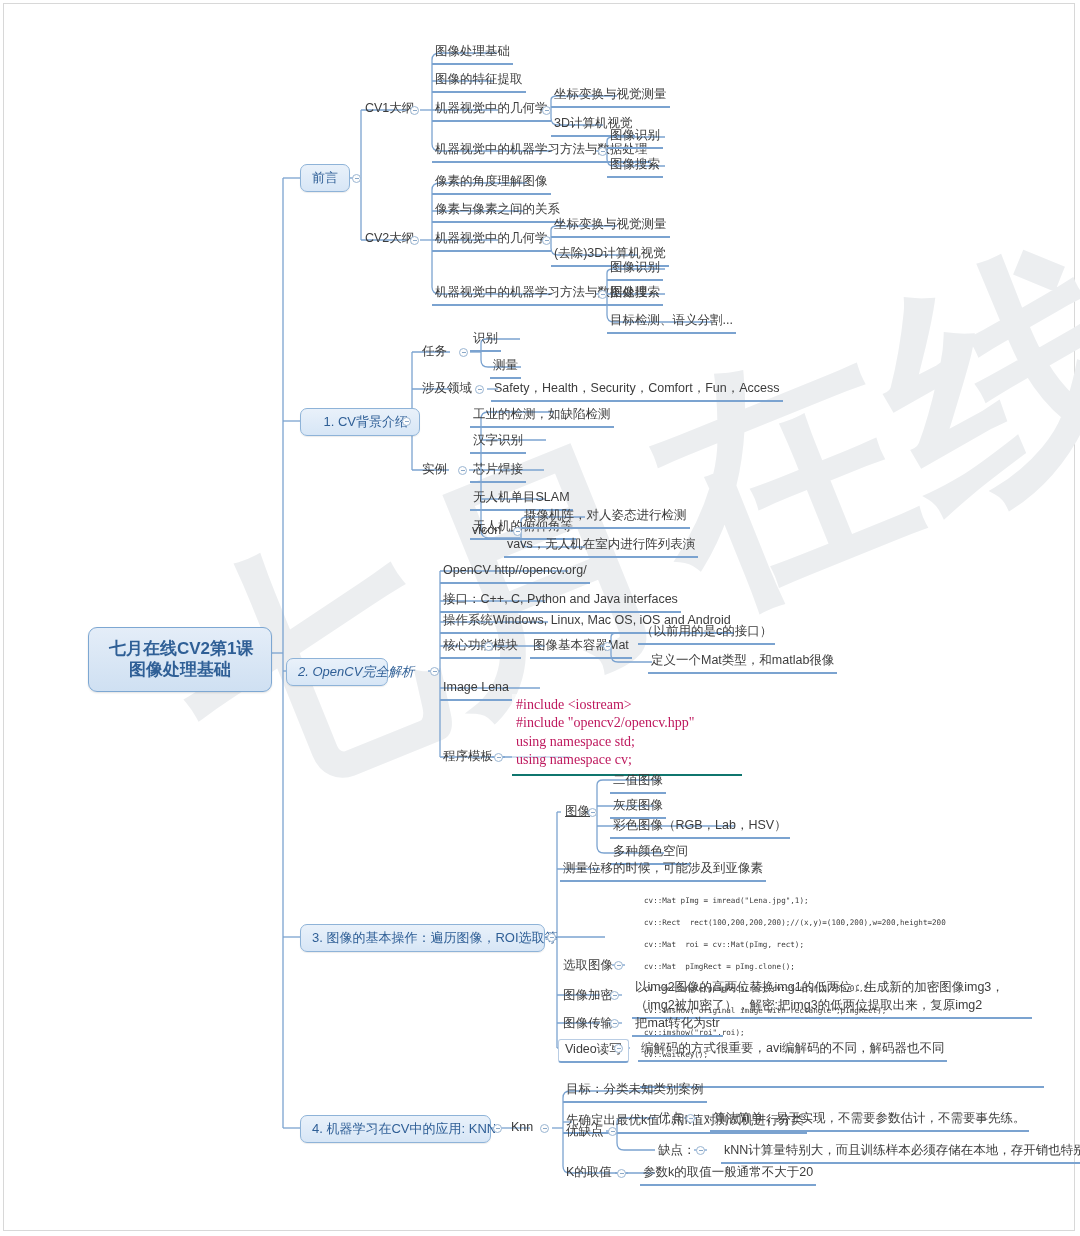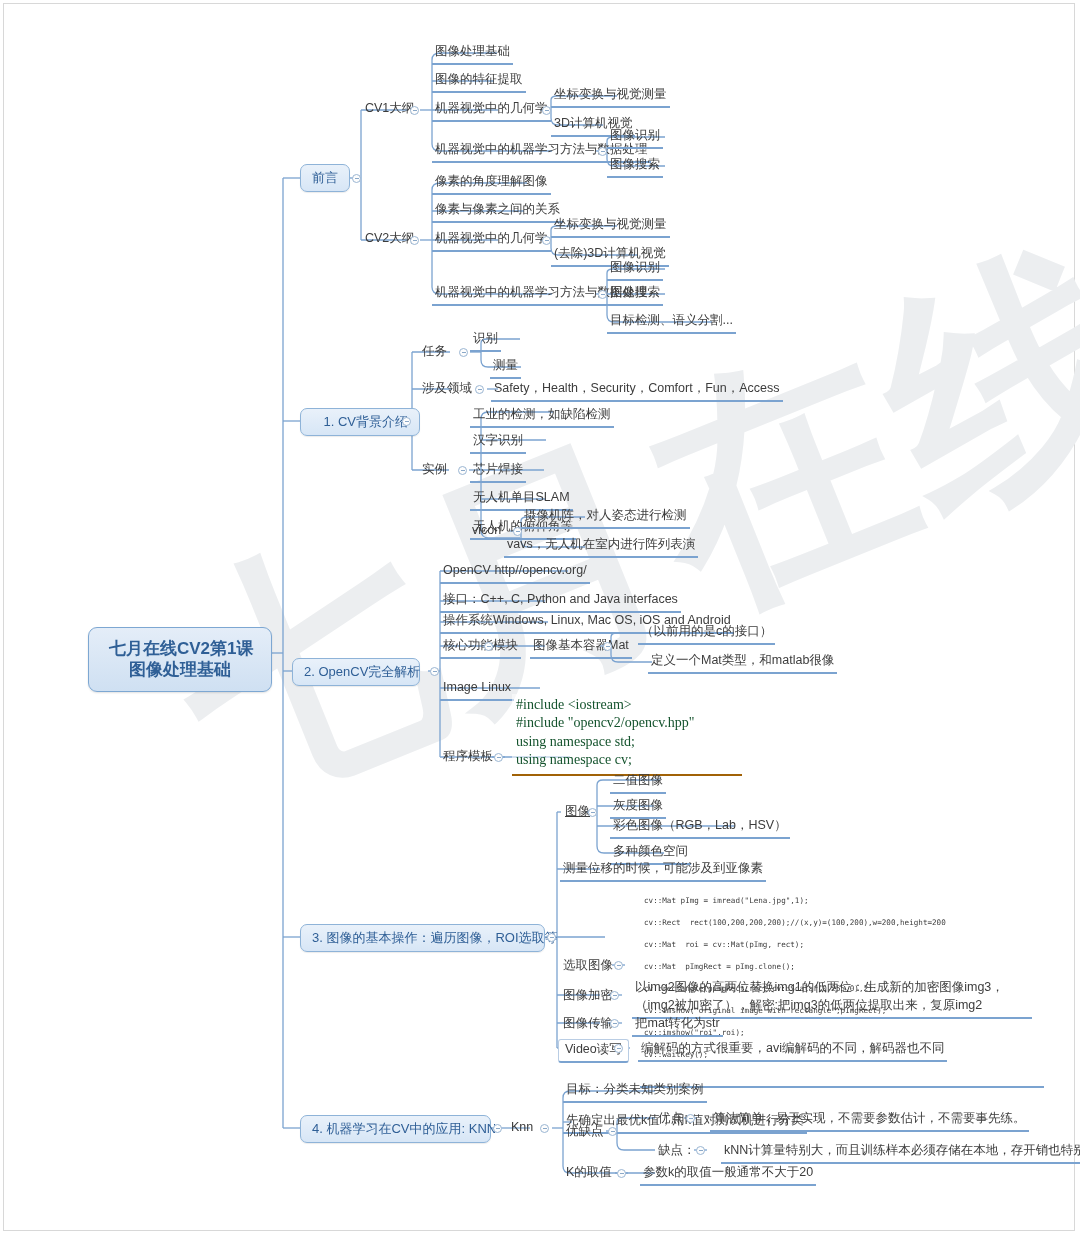--- a/index.html
+++ b/index.html
@@ -110,22 +110,22 @@
     border-bottom: 2px solid #7ba3d0;
     padding: 2px 4px 4px 4px;
     background: rgba(255,255,255,0.7);
   }
   
   .node.serifcode {
     font-family: "Liberation Serif", "DejaVu Serif", serif;
     font-size: 14px;
     line-height: 1.32;
     white-space: pre;
-    color: #14532d;
-    border-bottom: 2px solid #a16207;
+    color: #be185d;
+    border-bottom: 2px solid #0f766e;
     padding: 2px 4px 4px 4px;
     background: rgba(255,255,255,0.55);
   }
   
   .toggle {
     position: absolute;
     z-index: 4;
     width: 9px; height: 9px;
     border: 1px solid #9bb6d3;
     border-radius: 50%;
@@ -350,29 +350,29 @@
   <div class="node leaf" style="left:470px; top:432px;">汉字识别</div>
   <div class="node leaf" style="left:470px; top:461px;">芯片焊接</div>
   <div class="node leaf" style="left:470px; top:489px;text-align:center;">无人机单目SLAM</div>
   <div class="node leaf" style="left:470px; top:518px;">无人机的俯仰角等</div>
 
   <div class="node leaf nobar" style="left:469px; top:522px;">vicon</div>
   <div class="toggle" style="left:513px; top:527px;"></div>
   <div class="node leaf" style="left:521px; top:507px;">摄像机阵，对人姿态进行检测</div>
   <div class="node leaf" style="left:504px; top:536px;">vavs，无人机在室内进行阵列表演</div>
 
-  <div class="node lvl1" style="left:292px; top:658px; width:128px;">2. OpenCV完全解析</div>
+  <div class="node lvl1" style="left:286px; top:658px; width:102px;font-style:italic;">2. OpenCV完全解析</div>
   <div class="toggle" style="left:430px; top:667px;"></div>
 
   <div class="node leaf" style="left:440px; top:562px;">OpenCV http//opencv.org/</div>
   <div class="node leaf" style="left:440px; top:591px;">接口：C++, C, Python and Java interfaces</div>
   <div class="node leaf" style="left:440px; top:612px;">操作系统Windows, Linux, Mac OS, iOS and Android</div>
   <div class="node leaf" style="left:440px; top:637px;">核心功能模块</div>
   <div class="toggle" style="left:484px; top:642px;"></div>
-  <div class="node leaf" style="left:440px; top:679px;">Image Linux</div>
+  <div class="node leaf" style="left:440px; top:679px;">Image Lena</div>
   <div class="node leaf nobar" style="left:440px; top:748px;">程序模板</div>
   <div class="toggle" style="left:494px; top:753px;"></div>
 
   <div class="node leaf" style="left:530px; top:637px;">图像基本容器Mat</div>
   <div class="toggle" style="left:603px; top:642px;"></div>
   <div class="node leaf" style="left:638px; top:623px;">（以前用的是c的接口）</div>
   <div class="node leaf" style="left:648px; top:652px;">定义一个Mat类型，和matlab很像</div>
 
   <div class="node serifcode" style="left:512px; top:694px; width:230px;">#include &lt;iostream&gt;
 #include "opencv2/opencv.hpp"

